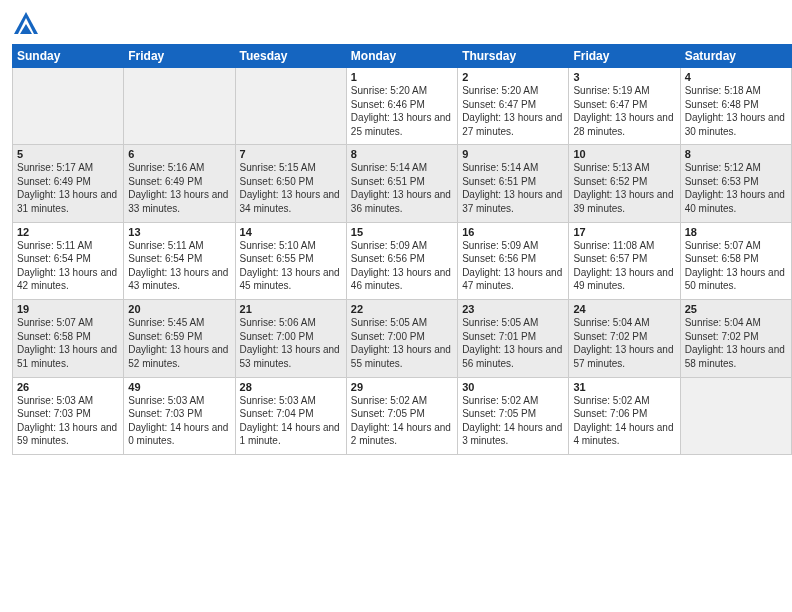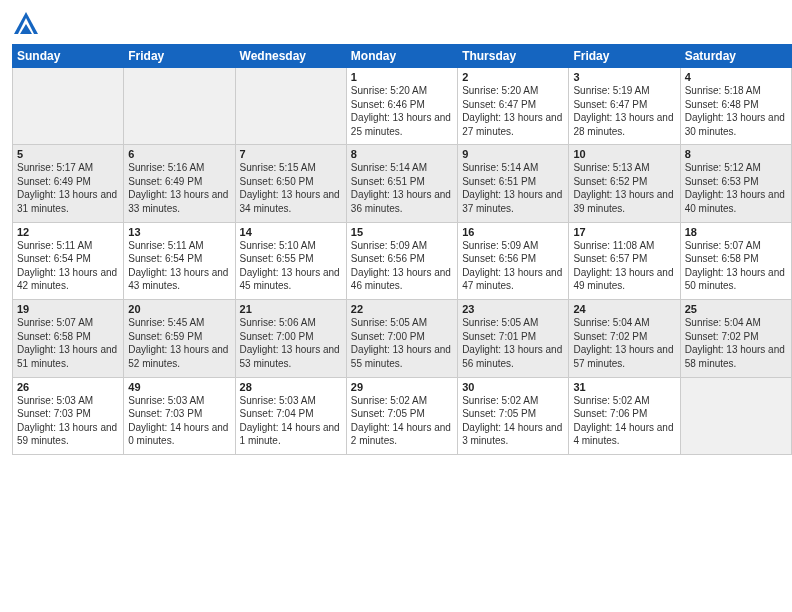--- a/index.html
+++ b/index.html
@@ -128,21 +128,21 @@
       <div class="month-title"></div>
       <div class="location"></div>
     </div>
   </div>
 
   <table class="calendar">
     <thead>
       <tr>
       <th>Sunday</th>
           <th>Friday</th>
-          <th>Wednesday</th>
+          <th>Tuesday</th>
           <th>Monday</th>
           <th>Thursday</th>
           <th>Friday</th>
           <th>Saturday</th>
         </tr>
     </thead>
     <tbody id="calendar-body">
     <tr class="row-odd">
           <td class="empty-cell"></td>
           <td class="empty-cell"></td>

